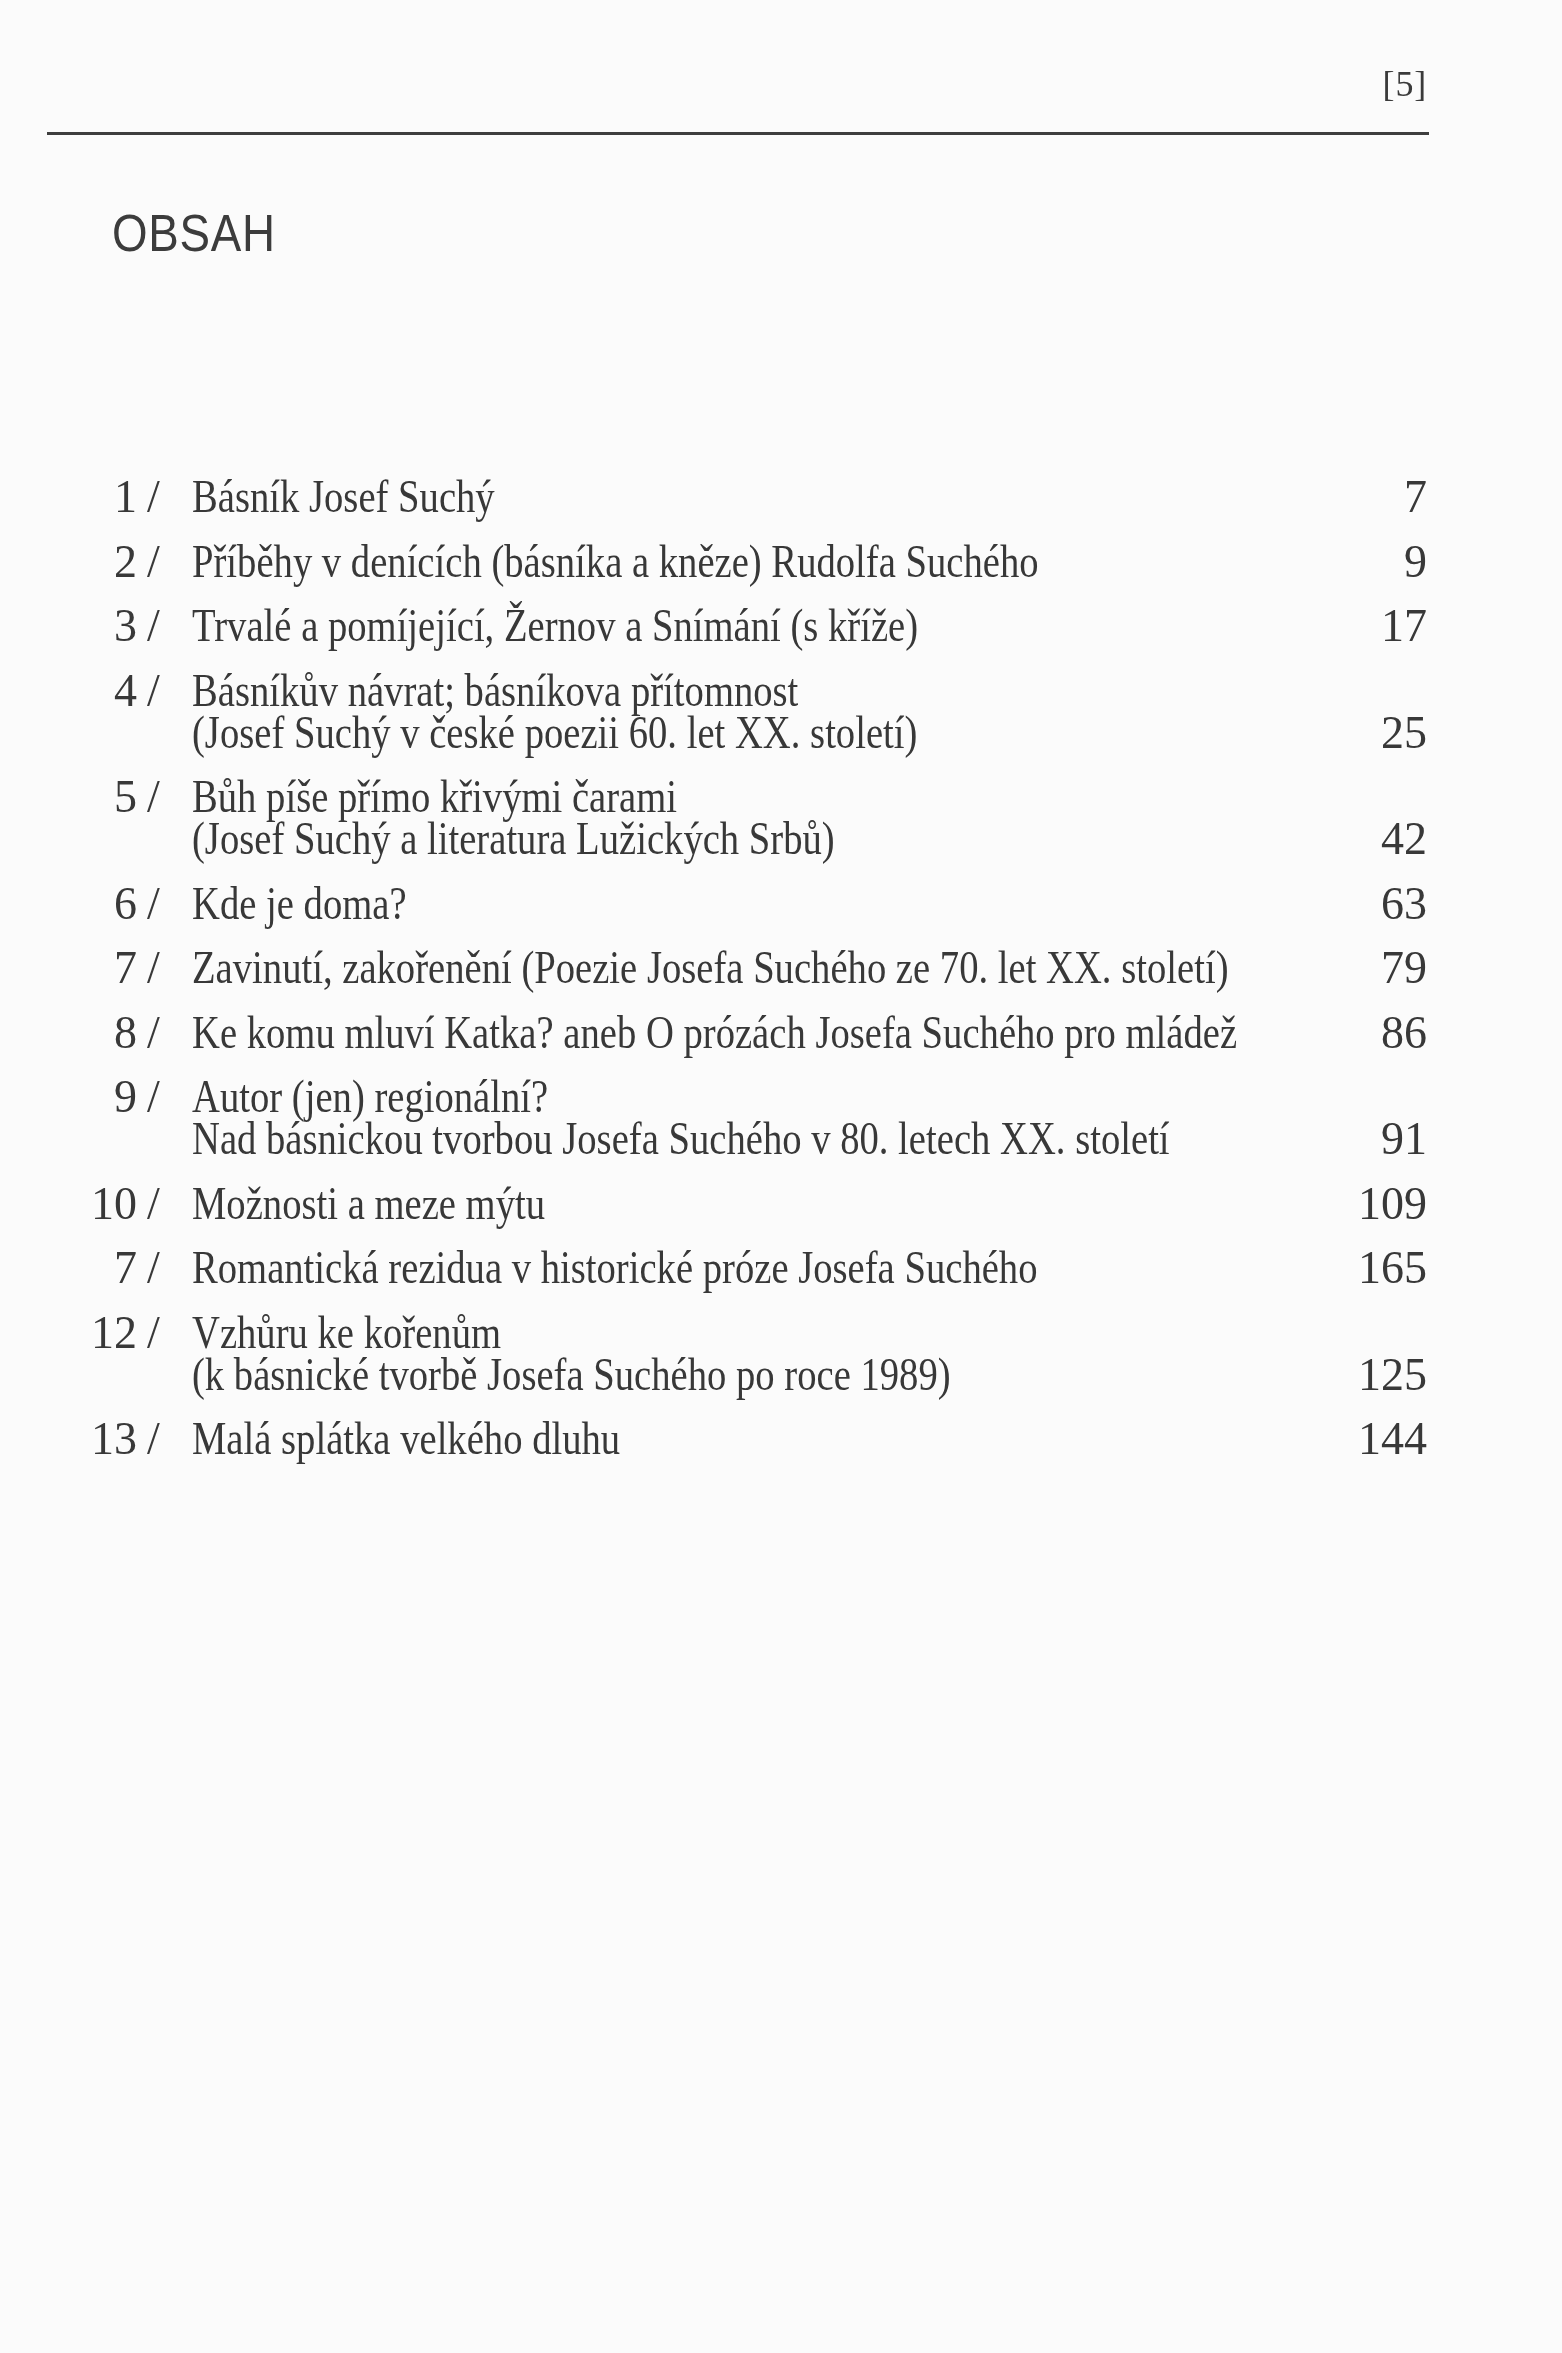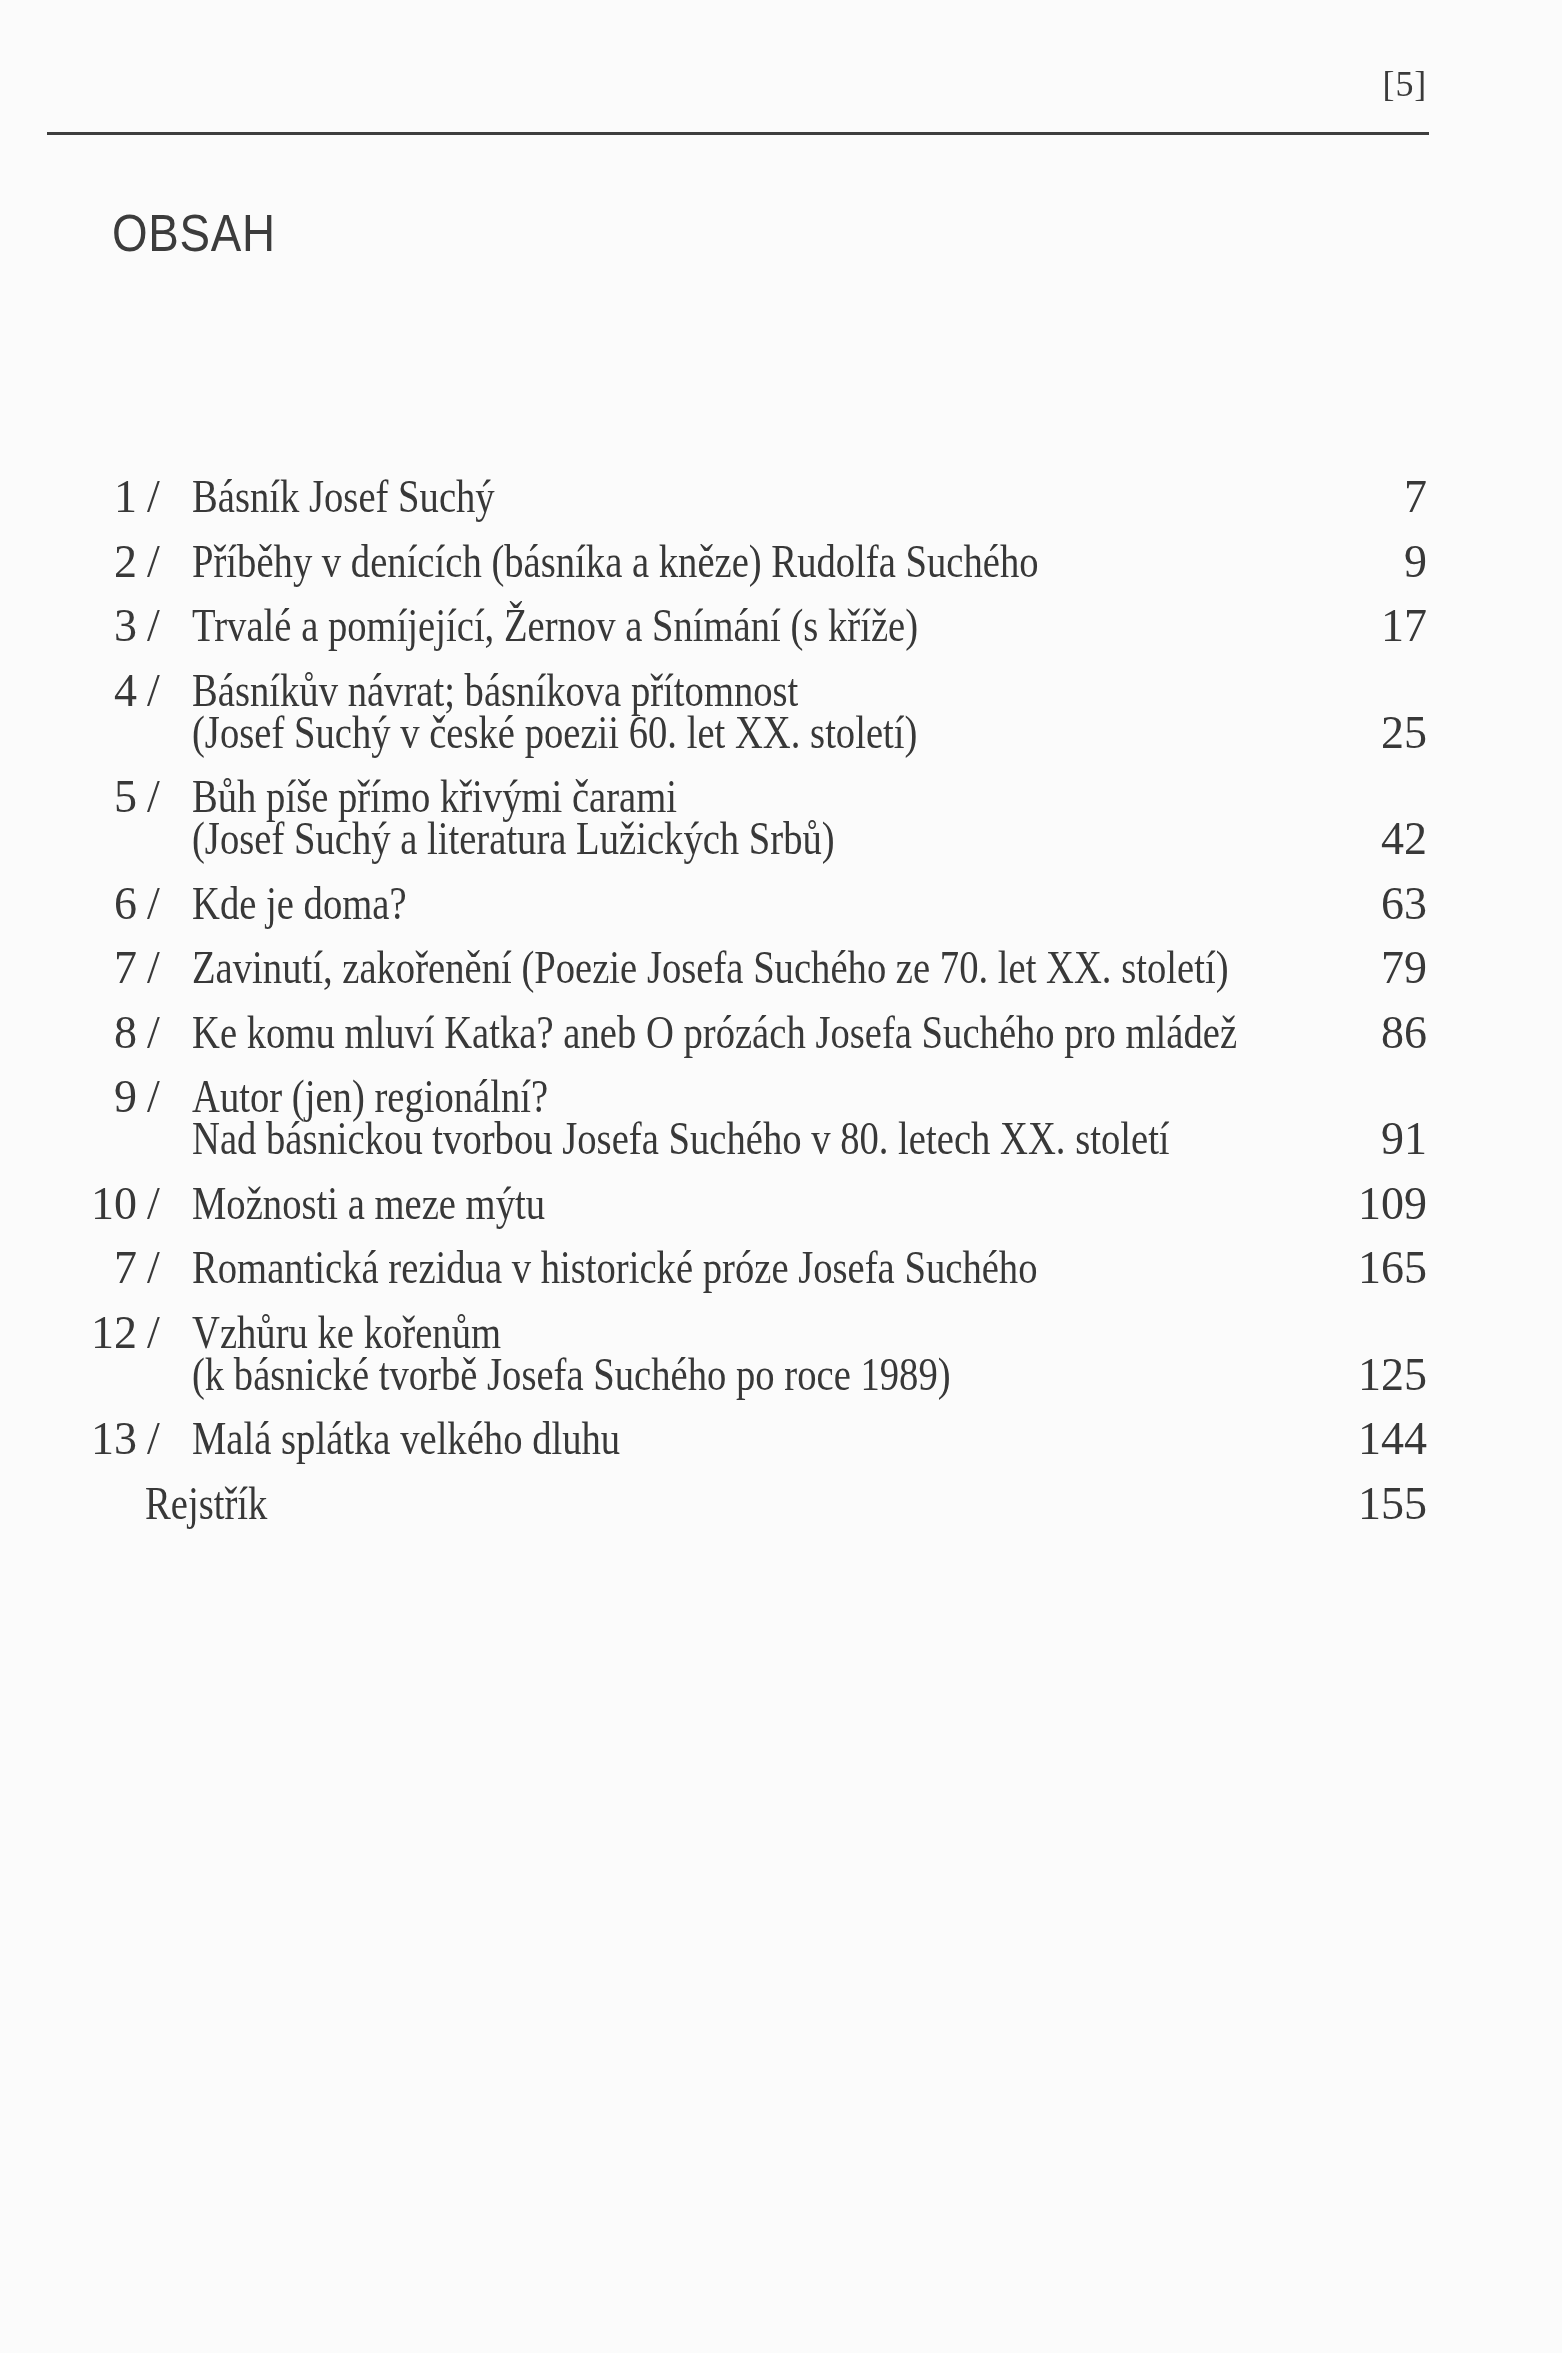--- a/index.html
+++ b/index.html
@@ -226,24 +226,16 @@
     <div class="num">13</div>
     <div class="slash">/</div>
     <div class="titlecol">
           <div class="tline">Malá splátka velkého dluhu</div>
         </div>
     <div class="page">144</div>
   </div>
 
 
 
-  <div class="row plain">
-    <div class="num"></div>
-    <div class="slash">/</div>
-    <div class="titlecol">
-          <div class="tline">Rejstřík</div>
-        </div>
-    <div class="page">155</div>
-  </div>
 </div>
 
 </div>
 
 
 </body></html>

